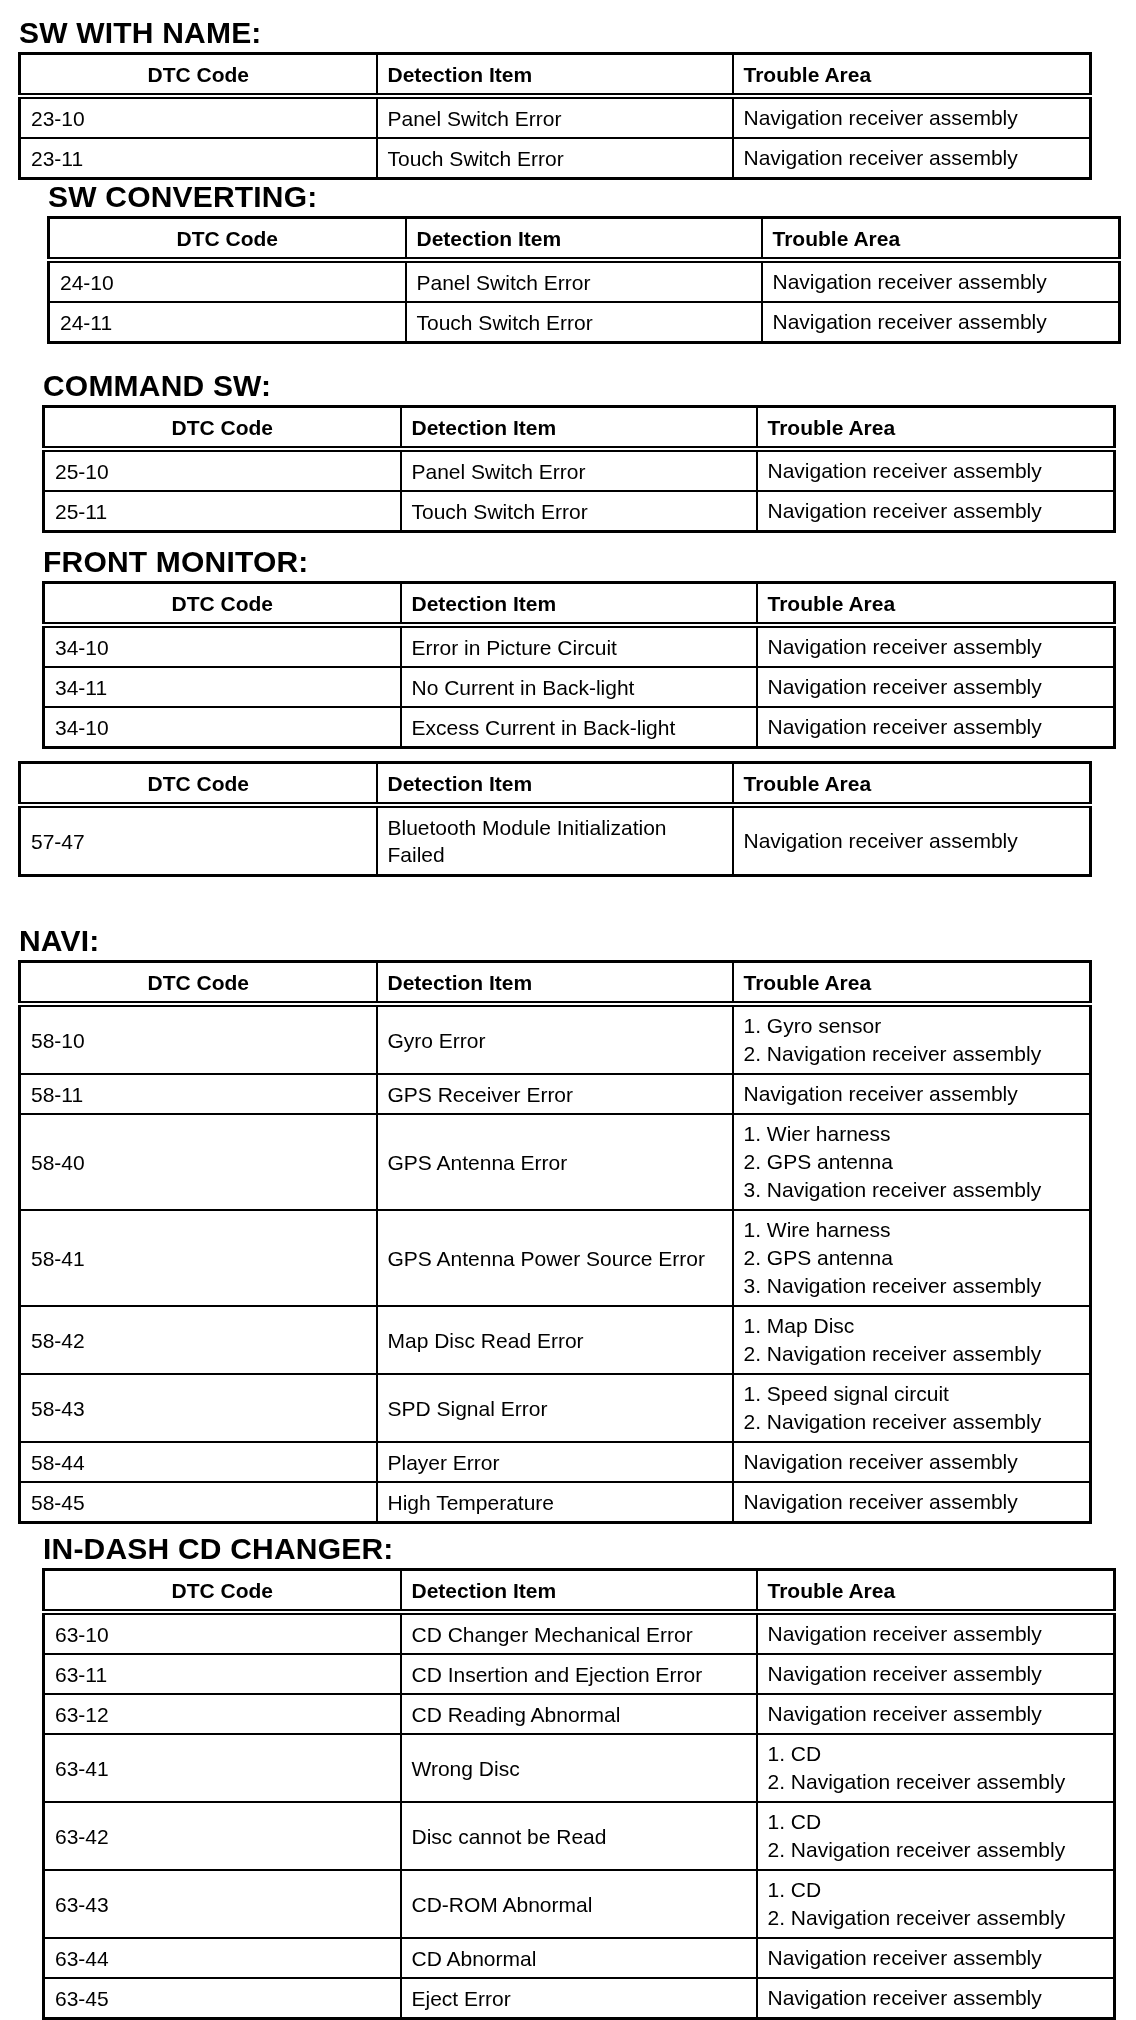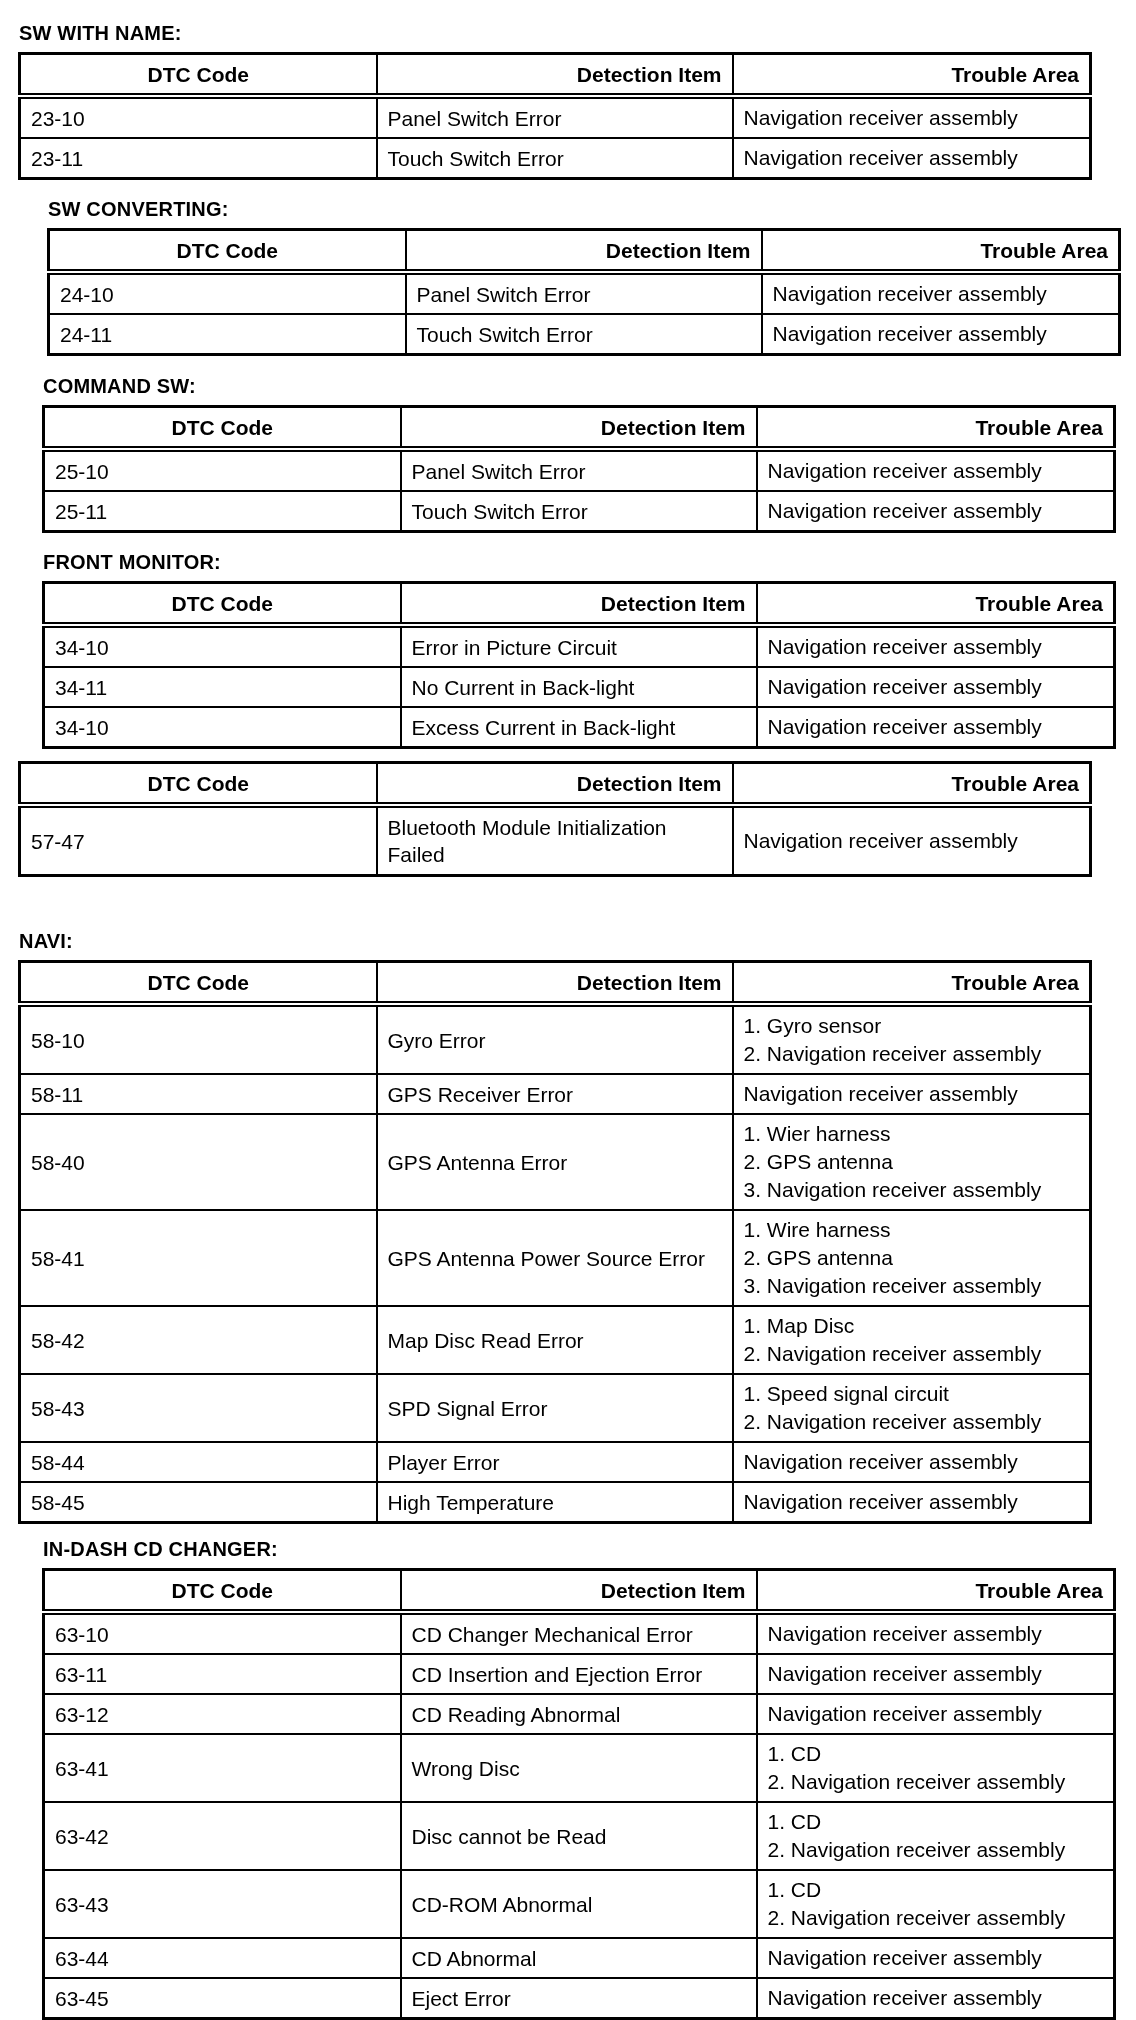--- a/index.html
+++ b/index.html
@@ -1,26 +1,26 @@
 <!DOCTYPE html>
 <html><head>
 <meta charset="utf-8">
 <style>
   html, body { margin: 0; padding: 0; background: #ffffff; }
   body { width: 1136px; height: 2020px; position: relative; overflow: hidden;
          font-family: "Liberation Sans", sans-serif; color: #000; }
   .section { position: absolute; left: 18px; width: 1071px; }
-  .sec-title { font-weight: bold; font-size: 20px; line-height: 34px; height: 36px;
+  .sec-title { font-weight: bold; font-size: 30px; line-height: 34px; height: 36px;
                margin: 0; padding-left: 1px; letter-spacing: 0.2px; }
   table { border-collapse: collapse; width: 1071px; table-layout: fixed;
           border: 3px solid #000; }
   col.c1 { width: 357px; } col.c2 { width: 356px; } col.c3 { width: 358px; }
   th, td { border-left: 2px solid #000; border-right: 2px solid #000;
            font-size: 21px; line-height: 27px; padding: 3px 10px; vertical-align: middle; }
-  th { font-weight: bold; height: 32px; text-align: right; border-bottom: 6px double #000; }
+  th { font-weight: bold; height: 32px; text-align: left; border-bottom: 6px double #000; }
   th.left { text-align: center; }
   td { height: 32px; border-top: 2px solid #000; text-align: left; }
   tr.h2 td { height: 60px; }
   tr.h3 td { height: 88px; }
   td.ta div { line-height: 28px; }
 </style>
 </head>
 <body>
 
 <div id="doc">
@@ -50,21 +50,21 @@
           <tr>
             <td>23-11</td>
             <td>Touch Switch Error</td>
             <td class="ta">
               <div>Navigation receiver assembly</div>
             </td>
           </tr>
         </tbody>
       </table>
     </div>
-    <div class="section" style="top: 192px; padding-left: 29px;">
+    <div class="section" style="top: 180px; padding-left: 29px;">
       <h2 class="sec-title">SW CONVERTING:</h2>
       <table>
         <colgroup>
           <col class="c1">
           <col class="c2">
           <col class="c3">
         </colgroup>
         <thead>
           <tr>
             <th class="left">DTC Code</th>

